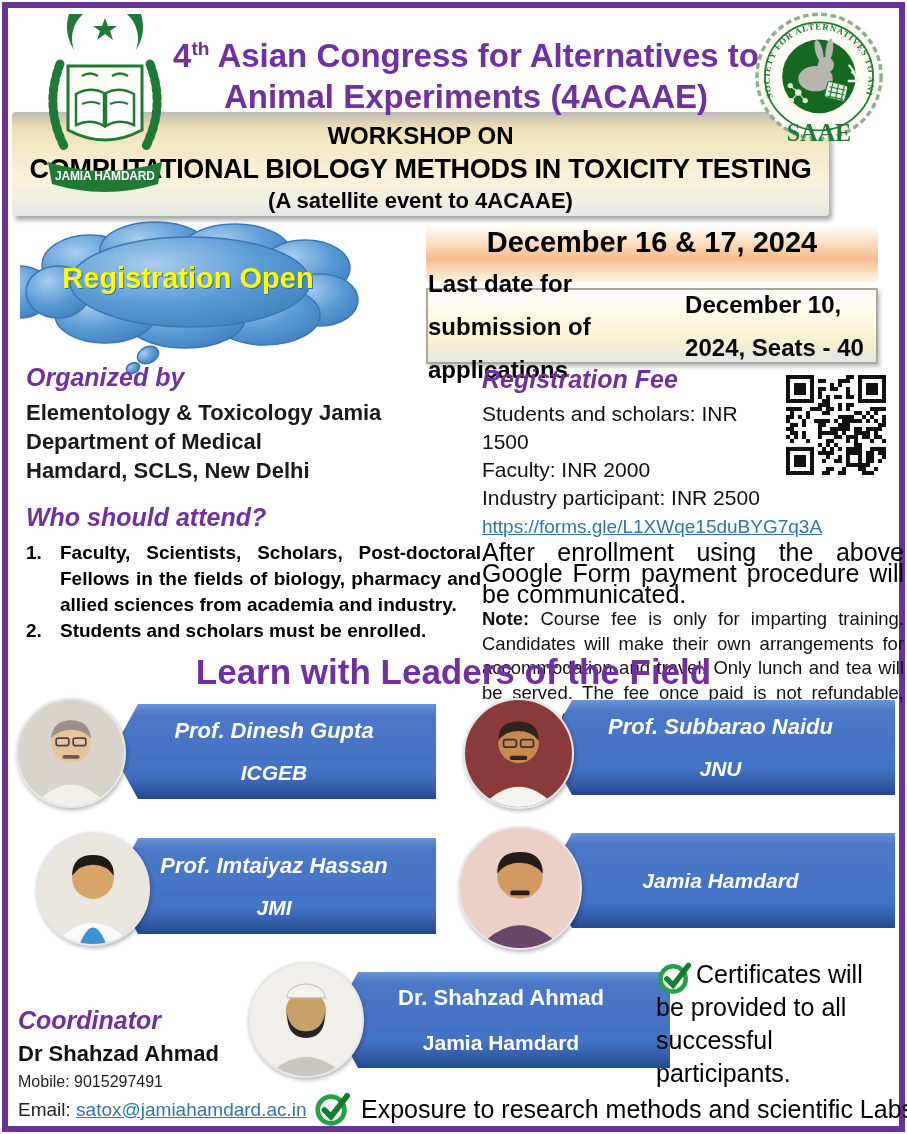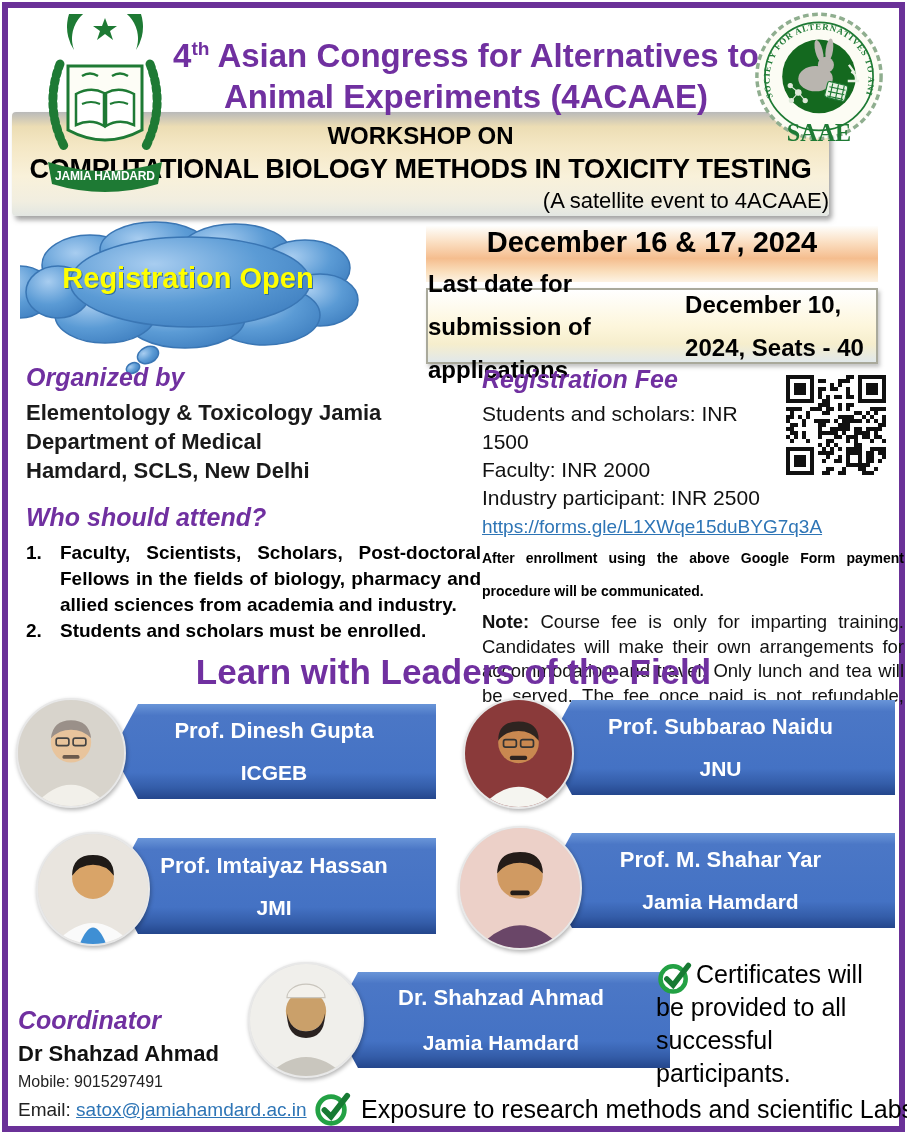--- a/index.html
+++ b/index.html
@@ -21,21 +21,21 @@
   .congress-title .sup{vertical-align:super;font-size:58%;}
 
   .workshop-banner{
     left:4px;top:104px;width:817px;height:104px;border-radius:4px;
     background:linear-gradient(180deg,#b9b9b9 0%,#ecddb4 14%,#f4e7c4 32%,#f9f1da 62%,#f1eee0 86%,#e2e6e2 100%);
     box-shadow:3px 4px 5px rgba(90,90,90,.55);
     text-align:center;color:#000;
   }
   .workshop-line1{margin-top:10px;font-size:24px;font-weight:bold;}
   .workshop-line2{margin-top:4px;font-size:27px;font-weight:bold;letter-spacing:-.3px;}
-  .workshop-line3{margin-top:3px;font-size:22px;font-weight:normal;text-align:right;}
+  .workshop-line3{margin-top:3px;font-size:22px;font-weight:bold;}
 
   
   .cloud-wrap{left:12px;top:212px;width:345px;height:155px;}
   .cloud-label{
     position:absolute;left:18px;top:42px;width:300px;text-align:center;
     color:#ffff00;font-size:29px;font-weight:bold;
     text-shadow:1px 1px 0 #2e6da4;
   }
 
   
@@ -63,38 +63,38 @@
   .who-head{margin-top:18px;}
   .who-list{margin-top:8px;}
   .who-item{display:flex;font-size:19px;font-weight:bold;line-height:26px;color:#000;}
   .who-item .num{width:34px;flex:none;}
   .who-item .txt{flex:1;text-align:justify;}
 
   
   .fee-col{left:474px;top:357px;width:422px;}
   .fee-lines{margin-top:6px;font-size:21px;line-height:28px;color:#111;width:300px;}
   .form-link{display:inline-block;margin-top:4px;font-size:19px;color:#2e75b6;text-decoration:underline;}
-  .enroll-note{margin-top:4px;font-size:14px;font-weight:bold;line-height:33px;text-align:justify;color:#000;}
+  .enroll-note{margin-top:4px;font-size:25px;font-weight:normal;line-height:21px;text-align:justify;color:#000;}
   .fee-note{margin-top:2px;font-size:18.5px;line-height:24.5px;text-align:justify;color:#111;}
   .qr{position:absolute;right:18px;top:10px;width:100px;height:100px;background:#fff;}
 
   
   .leaders-head{
     left:0;top:644px;width:891px;text-align:center;
     color:#7030a0;font-size:35px;font-weight:bold;
   }
   .speaker-banner{
     position:absolute;color:#fff;text-align:center;
     background:linear-gradient(180deg,#6995d8 0%,#4b77c6 12%,#4472c4 72%,#345da9 88%,#24468c 100%);
     clip-path:polygon(26px 0,100% 0,100% 100%,26px 100%,0 50%);
     display:flex;flex-direction:column;justify-content:center;align-items:center;
   }
   .speaker-banner .name{font-size:22px;font-weight:bold;}
   .speaker-banner .aff{font-size:21px;font-weight:bold;}
-  .gap-wide{gap:17px;}
+  .gap-wide{gap:17px;font-style:italic;}
   .gap-tight{gap:20px;}
   .speaker-photo{
     position:absolute;border-radius:50%;overflow:hidden;
     border:2px solid #e8e8e8;box-shadow:1px 2px 4px rgba(0,0,0,.3);
     background:#ddd;
   }
   .speaker-photo svg{display:block;width:100%;height:100%;}
 
   
   .coord-col{left:10px;top:998px;width:300px;}
@@ -500,21 +500,20 @@
     <svg viewBox="0 0 100 100">
         <rect width="100" height="100" fill="#e9e5df"></rect>
         <circle cx="50" cy="40" r="19" fill="#d9a468"></circle>
         <path d="M31,38 q0,-19 19,-19 q19,0 19,19 q-7,-10 -19,-10 q-12,0 -19,10Z" fill="#1f1a17"></path>
         <path d="M15,100 Q50,62 85,100 Z" fill="#fafafa"></path>
         <path d="M38,100 Q50,70 62,100 Z" fill="#3f8fd4"></path>
       </svg>
   </div>
 
   <div class="abs speaker-banner gap-wide" style="left:538px;top:825px;width:349px;height:95px;">
-    <span class="name">Prof. M. Shahar Yar</span>
     <span class="aff">Jamia Hamdard</span>
   </div>
   <div class="abs speaker-photo" style="left:450px;top:818px;width:120px;height:120px;">
     <svg viewBox="0 0 100 100">
         <rect width="100" height="100" fill="#ecd0c8"></rect>
         <circle cx="50" cy="40" r="19" fill="#d09a62"></circle>
         <path d="M31,38 q0,-18 19,-18 q19,0 19,18 q-7,-9 -19,-9 q-12,0 -19,9Z" fill="#241c18"></path>
         <path d="M15,100 Q50,62 85,100 Z" fill="#6a4668"></path>
         <rect x="42" y="52" width="16" height="4" rx="1.5" fill="#241c18"></rect>
       </svg>

